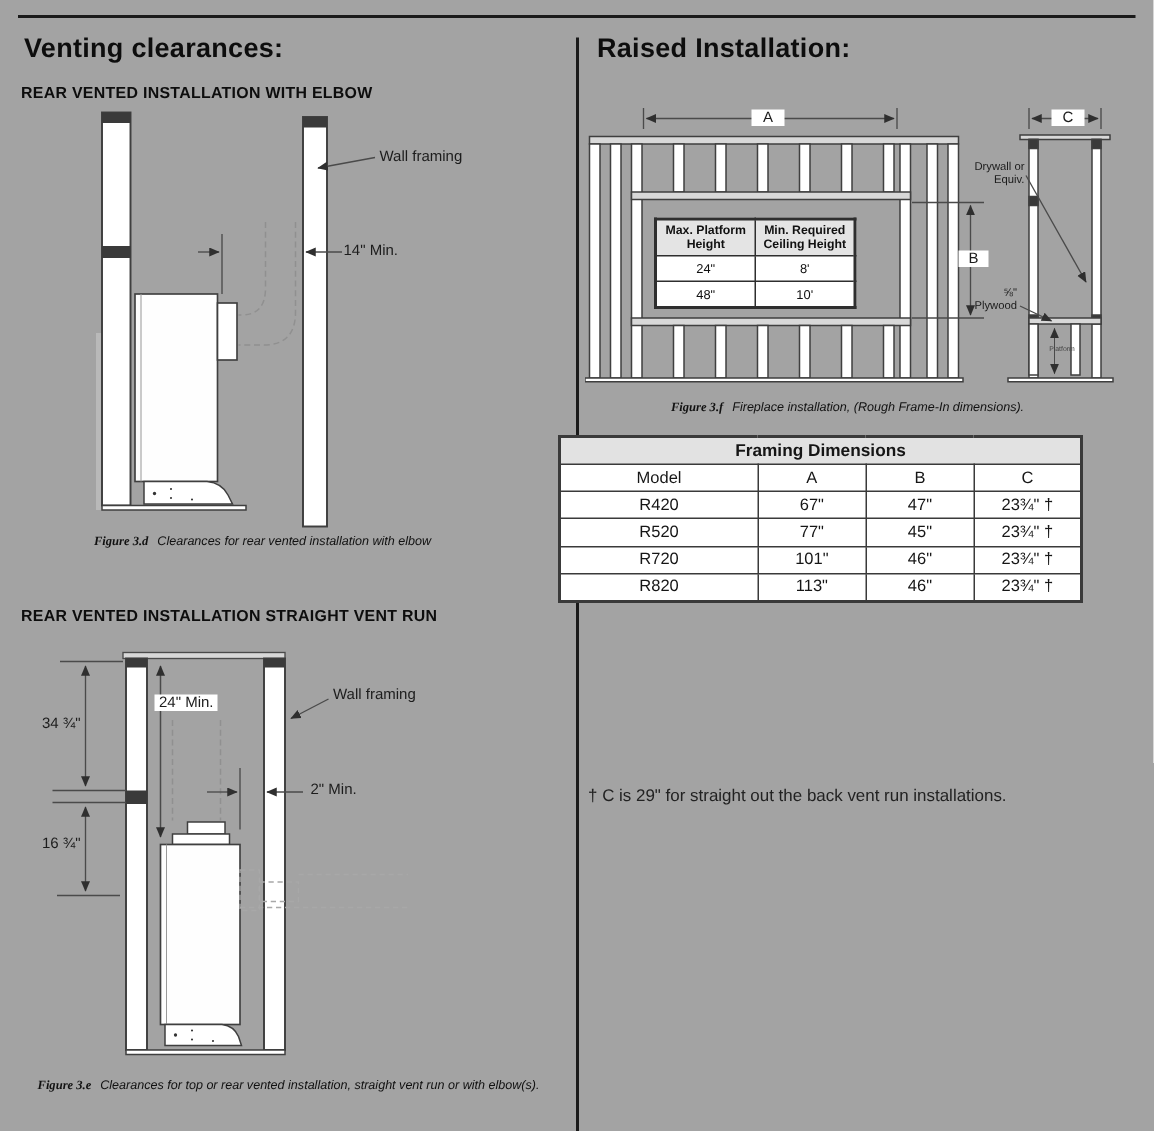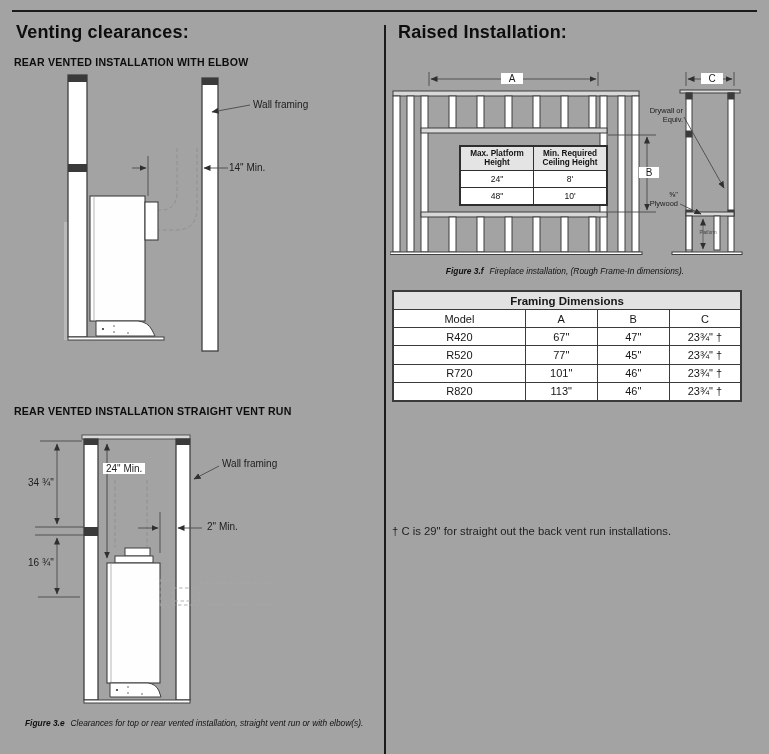--- a/index.html
+++ b/index.html
@@ -9,21 +9,21 @@
   .col-divider{position:absolute;left:384px;top:25px;width:2px;height:729px;background:#1a1a1a;}
   h1.sec{position:absolute;margin:0;font-size:18px;font-weight:700;color:#0d0d0d;letter-spacing:.2px;}
   h2.sub{position:absolute;margin:0;font-size:10.6px;font-weight:700;color:#0d0d0d;letter-spacing:.2px;text-align:center;}
   .fig{position:absolute;}
   .fig svg{position:absolute;left:0;top:0;}
   .lbl{position:absolute;font-size:10px;color:#1c1c1c;white-space:nowrap;}
   .lbl2{position:absolute;font-size:7.5px;color:#1c1c1c;text-align:right;line-height:1.25;}
   .dimlbl{position:absolute;font-size:10px;color:#1c1c1c;background:#fff;padding:0 3px;text-align:center;}
   .tiny{position:absolute;font-size:4.6px;color:#444;text-align:center;}
   .cap{position:absolute;font-size:8.4px;font-style:italic;color:#111;}
-  .cap .fl{font-weight:700;margin-right:6px;}
+  .cap .fl{font-weight:700;margin-right:6px;font-family:Liberation Serif, serif;}
   .cap.center{text-align:center;}
   
   .ptable{position:absolute;border-collapse:collapse;table-layout:fixed;background:#fff;
           border:2px solid #2e2e2e;}
   .ptable th,.ptable td{border:1.6px solid #2e2e2e;text-align:center;vertical-align:middle;}
   .ptable th{background:#e4e4e4;font-size:8.2px;font-weight:700;line-height:1.15;padding:2px 2px;}
   .ptable td{font-size:8.6px;height:16px;padding:0;}
   
   .ftable{position:absolute;border-collapse:collapse;table-layout:fixed;background:#fff;
           border:2px solid #3a3a3a;}
@@ -86,20 +86,23 @@
       <g stroke="#4a4a4a" stroke-width="0.9">
         <line x1="108" y1="84" x2="108" y2="124"></line>
         <line x1="92" y1="96" x2="106" y2="96" marker-end="url(#fd)"></line>
         <line x1="188" y1="96" x2="164" y2="96" marker-end="url(#fd)"></line>
       </g>
 
       <line x1="210" y1="33" x2="172" y2="40" stroke="#4a4a4a" stroke-width="0.9" marker-end="url(#fd)"></line>
     </svg>
     <div class="lbl" style="left:213px;top:27px;">Wall framing</div>
     <div class="lbl" style="left:189px;top:90px;">14" Min.</div>
+  </div>
+  <div class="cap center" style="left:30px;top:355px;width:290px;">
+    <span class="fl">Figure 3.d</span><span>Clearances for rear vented installation with elbow</span>
   </div>
 
   <h2 class="sub" style="left:14px;top:405px;">REAR VENTED INSTALLATION STRAIGHT VENT RUN</h2>
 
   <div class="fig" style="left:10px;top:420px;width:332px;height:292px;">
     <svg width="332" height="292" viewBox="0 0 332 292">
       <defs>
         <marker id="fe" markerWidth="8" markerHeight="8" refX="6.5" refY="3" orient="auto-start-reverse" markerUnits="userSpaceOnUse">
           <path d="M0,0 L7,3 L0,6 Z" fill="#2f2f2f"></path>
         </marker>
@@ -246,42 +249,42 @@
       <line x1="294" y1="53" x2="334" y2="124" stroke="#4a4a4a" stroke-width="0.9" marker-end="url(#ff)"></line>
       <line x1="290" y1="140" x2="311" y2="150" stroke="#4a4a4a" stroke-width="0.9" marker-end="url(#ff)"></line>
     </svg>
     <div class="dimlbl" style="left:111px;top:9px;width:16px;">A</div>
     <div class="dimlbl" style="left:249px;top:103px;width:14px;">B</div>
     <div class="dimlbl" style="left:311px;top:9px;width:16px;">C</div>
     <div class="lbl2" style="left:248px;top:42px;width:45px;">Drywall or Equiv.</div>
     <div class="lbl2" style="left:250px;top:126px;width:38px;">⅝" Plywood</div>
     <div class="tiny" style="left:300px;top:166px;width:36px;">Platform</div>
 
-    <table class="ptable" style="left:69px;top:81px;width:149px;">
+    <table class="ptable" style="left:46px;top:81px;width:135px;">
       <tbody>
           <tr>
         <th>Max. Platform Height</th>
         <th>Min. Required Ceiling Height</th>
       </tr>
       <tr>
         <td>24"</td>
         <td>8'</td>
       </tr>
       <tr>
         <td>48"</td>
         <td>10'</td>
       </tr>
     </tbody>
       </table>
   </div>
   <div class="cap center" style="left:390px;top:266px;width:350px;">
     <span class="fl">Figure 3.f</span><span>Fireplace installation, (Rough Frame-In dimensions).</span>
   </div>
 
-  <table class="ftable" style="left:392px;top:290px;width:350px;">
+  <table class="ftable" style="left:372px;top:290px;width:350px;">
     <colgroup>
         <col style="width:38%">
         <col style="width:20.7%">
         <col style="width:20.7%">
         <col style="width:20.6%">
       </colgroup>
     <tbody>
         <tr>
       <td class="title" colspan="4">Framing Dimensions</td>
     </tr>

